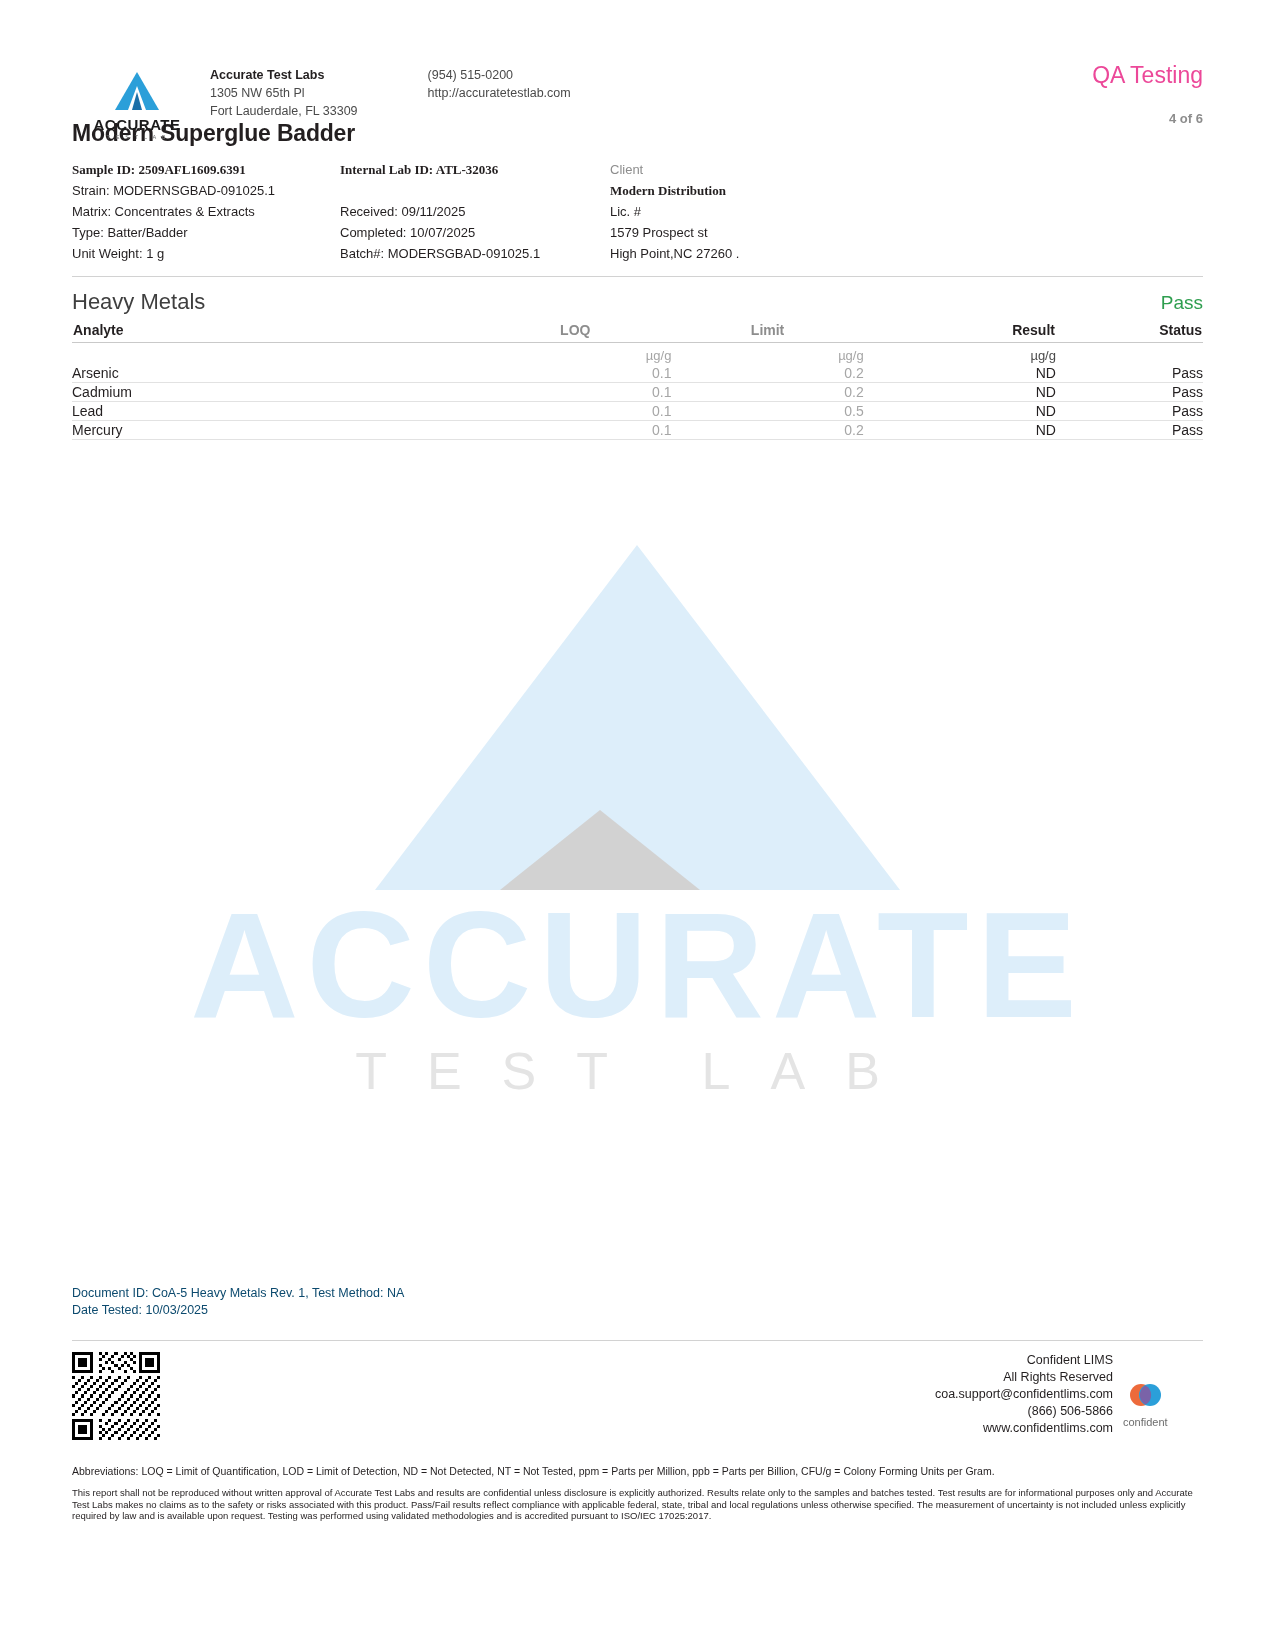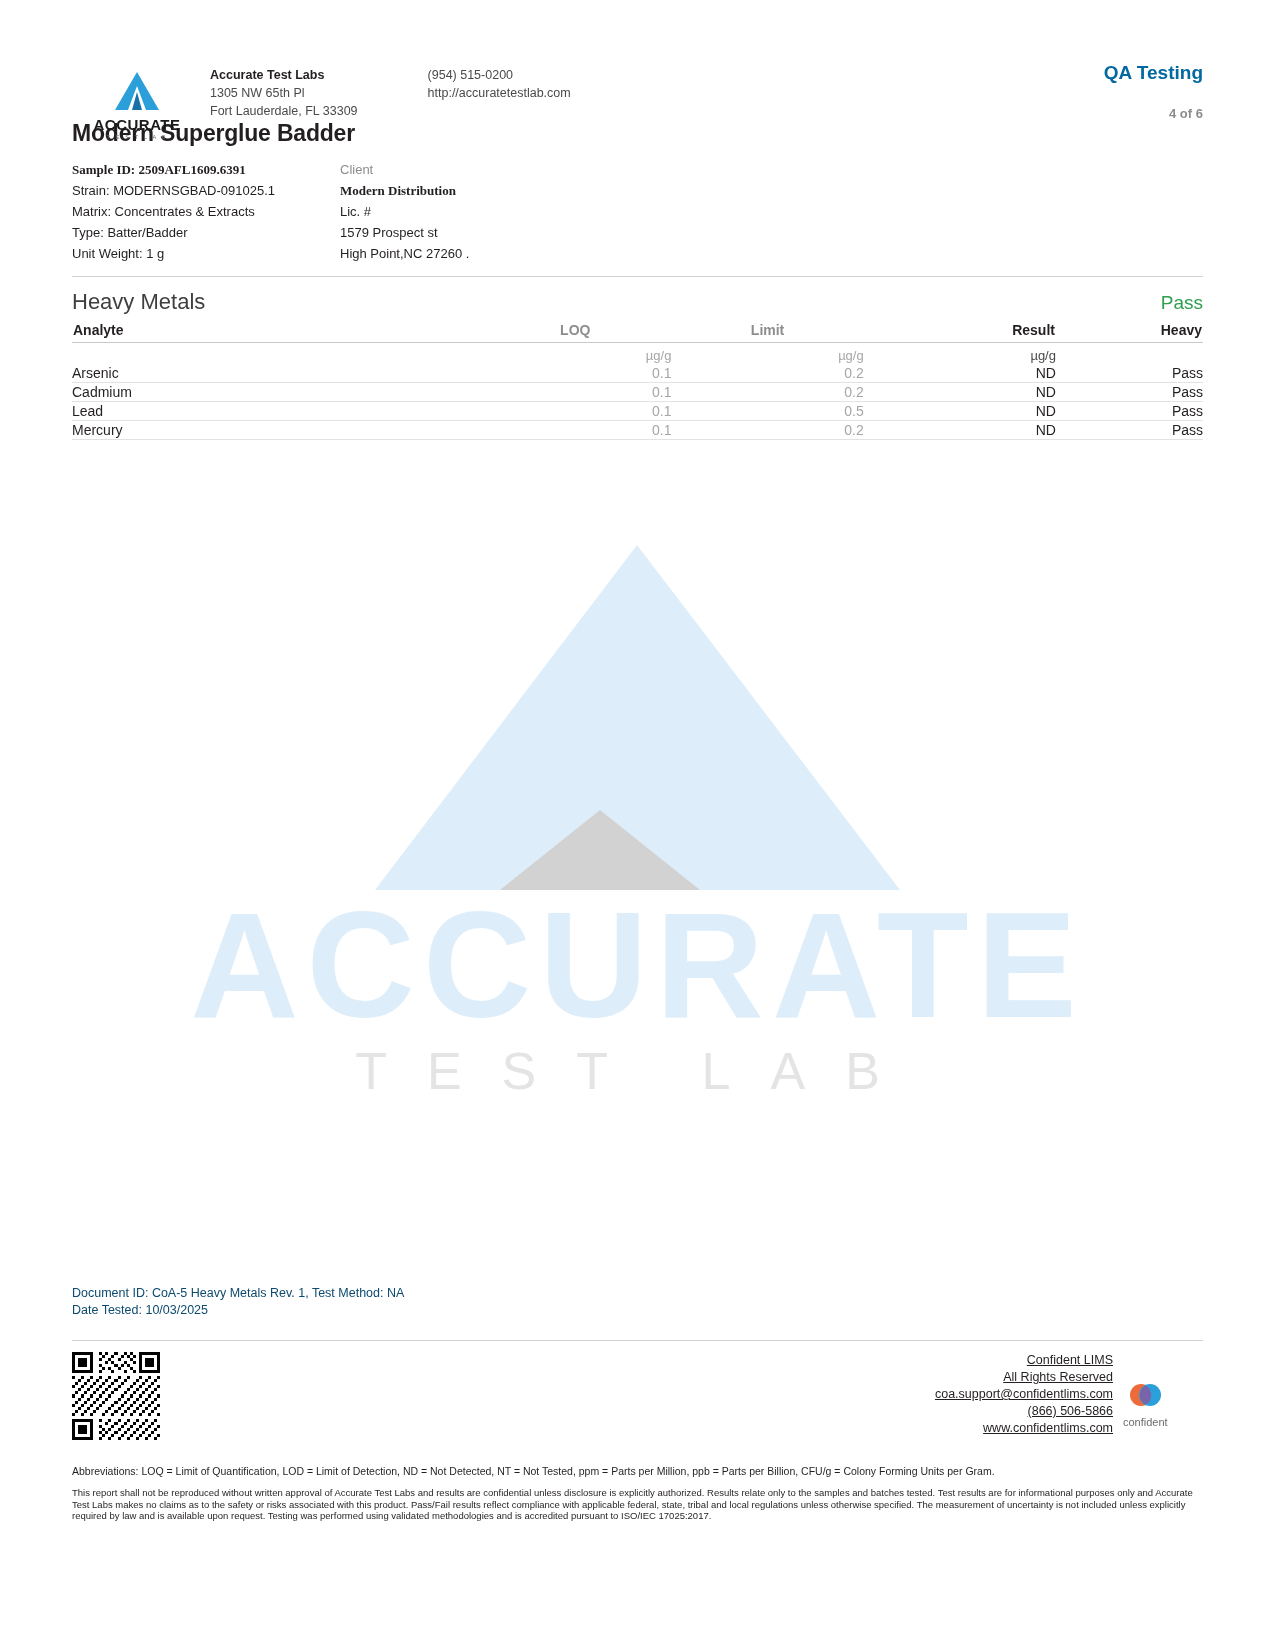--- a/index.html
+++ b/index.html
@@ -62,21 +62,21 @@
     line-height: 18px;
     color: #4a4a4a;
     padding-top: 4px;
   }
   .qa-block {
     position: absolute;
     right: 0;
     top: 62px;
     text-align: right;
   }
-  .qa-title { font-size: 19px; color: #0369a1; font-weight: bold; }
+  .qa-title { font-size: 23px; color: #ec4899; font-weight: normal; }
   .qa-page { font-size: 13px; color: #8d8d8d; margin-top: 22px; font-weight: bold; }
 
   
   .doc-title {
     font-size: 23px;
     font-weight: bold;
     margin-top: 20px;
     letter-spacing: -0.2px;
   }
 
@@ -225,21 +225,20 @@
   .sig-date { font-size: 12.5px; }
 
   .lims-block {
     position: absolute;
     right: 90px;
     top: 0;
     text-align: right;
     font-size: 12.5px;
     line-height: 17px;
     color: #231f20;
-    text-decoration: underline;
   }
   .confident-logo {
     position: absolute;
     right: 0;
     top: 28px;
     width: 80px;
     text-align: left;
   }
   .confident-word {
     font-size: 11px;
@@ -315,20 +314,27 @@
     <div class="doc-title">Modern Superglue Badder</div>
 
     <div class="info">
       <div class="col1">
         <div class="bold">Sample ID: 2509AFL1609.6391</div>
         <div>Strain: MODERNSGBAD-091025.1</div>
         <div>Matrix: Concentrates &amp; Extracts</div>
         <div>Type: Batter/Badder</div>
         <div>Unit Weight: 1 g</div>
       </div>
+      <div class="col2">
+        <div class="bold">Internal Lab ID: ATL-32036</div>
+        <div class="spacer-line"></div>
+        <div>Received: 09/11/2025</div>
+        <div>Completed: 10/07/2025</div>
+        <div>Batch#: MODERSGBAD-091025.1</div>
+      </div>
       <div class="col3">
         <div class="client-label">Client</div>
         <div class="bold">Modern Distribution</div>
         <div>Lic. #</div>
         <div>1579 Prospect st</div>
         <div>High Point,NC 27260 .</div>
       </div>
     </div>
 
     <div class="rule"></div>
@@ -338,21 +344,21 @@
       <div class="section-status" style="color: rgb(46, 158, 79);">Pass</div>
     </div>
 
     <table class="results">
       <thead>
         <tr>
           <th class="analyte">Analyte</th>
           <th class="loq">LOQ</th>
           <th class="limit">Limit</th>
           <th class="result">Result</th>
-          <th class="status">Heavy</th>
+          <th class="status">Status</th>
         </tr>
       </thead>
       <tbody>
         <tr class="units">
           <td class="analyte"></td>
           <td class="loq">µg/g</td>
           <td class="limit">µg/g</td>
           <td class="result result-unit">µg/g</td>
           <td class="status"></td>
         </tr>

